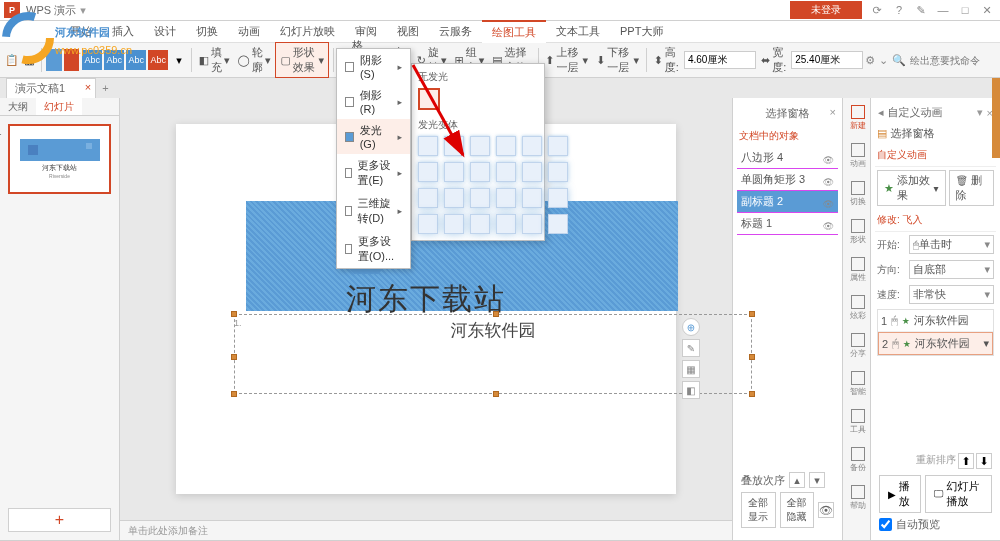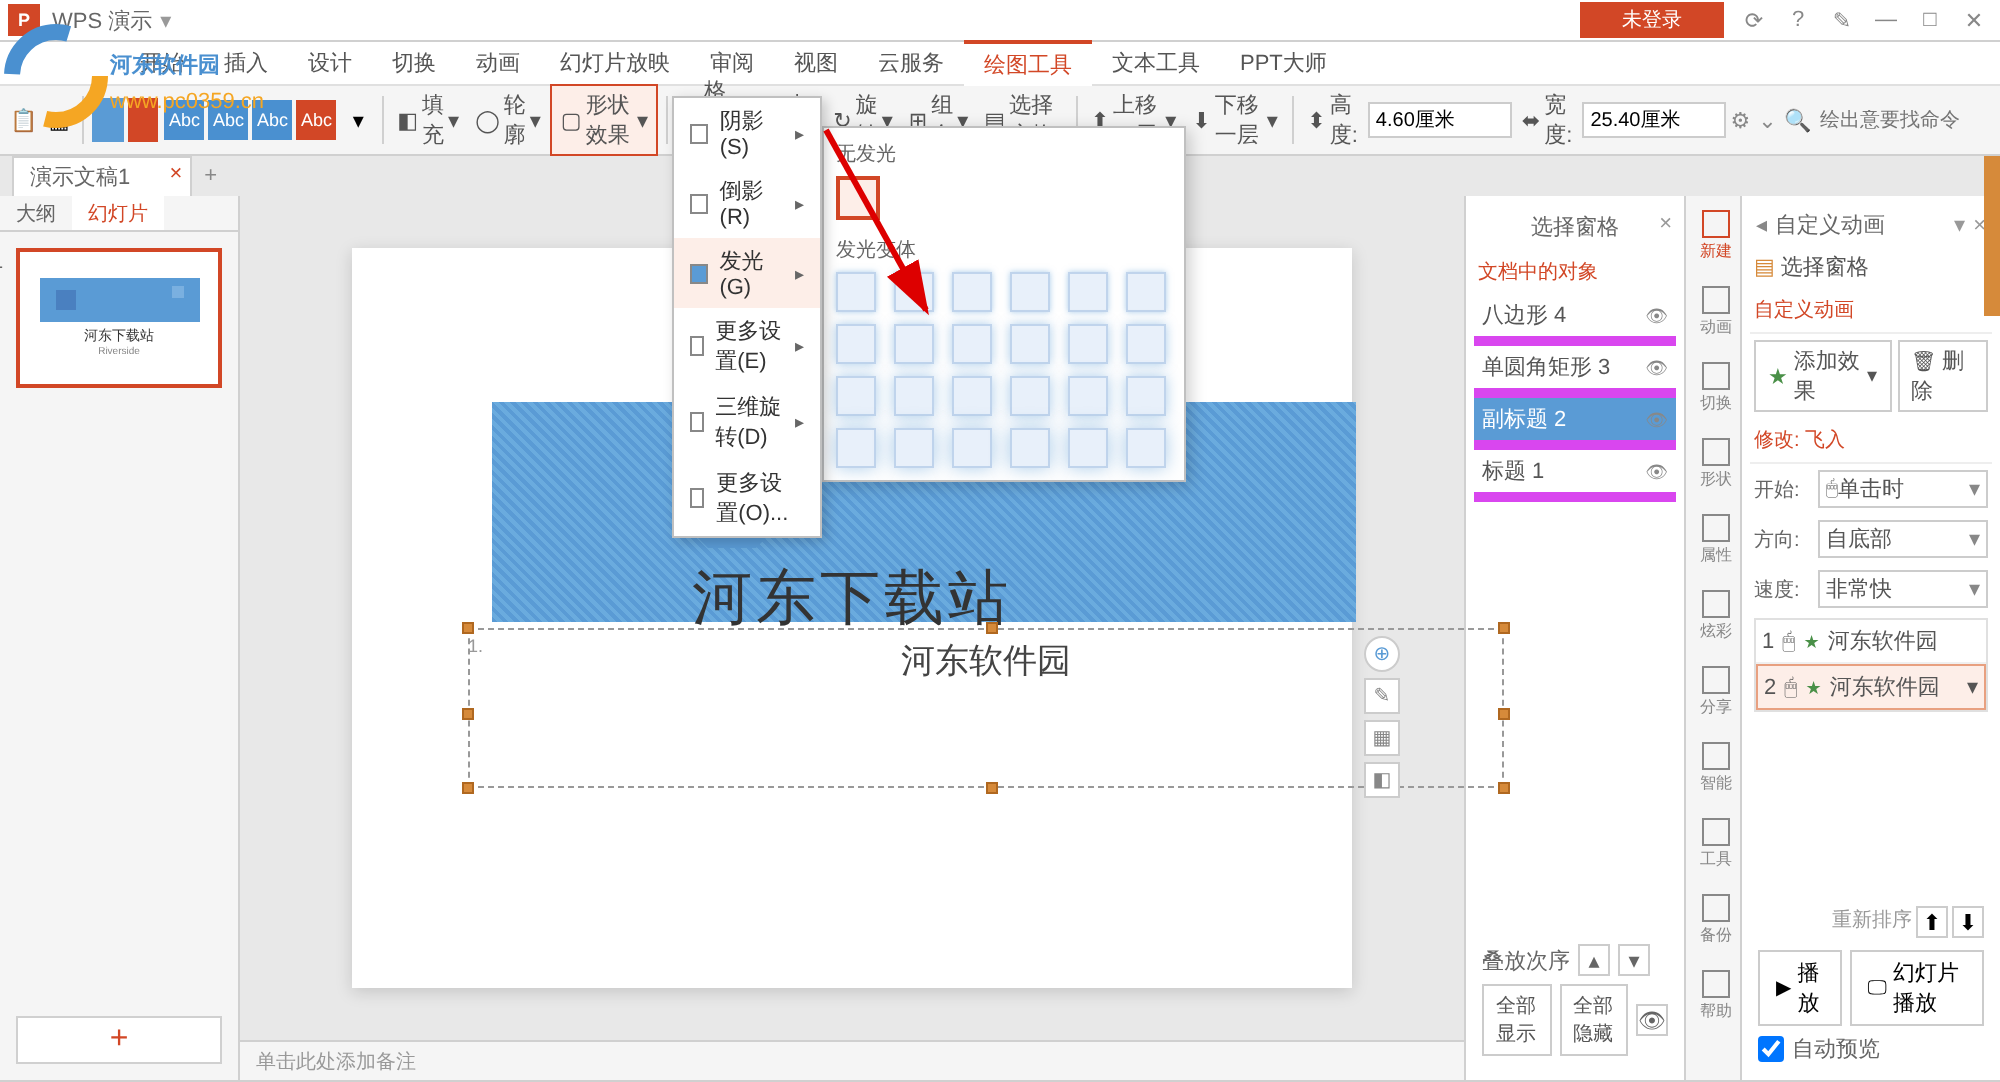--- a/index.html
+++ b/index.html
@@ -53,32 +53,32 @@
 .tb-cursor{position:absolute;left:58px;top:194px;font-size:9px;color:#999}
 .float-btns{position:absolute;right:-24px;top:194px;display:flex;flex-direction:column;gap:3px}
 .fbtn{width:18px;height:18px;border:1px solid #ccc;background:#fff;display:flex;align-items:center;justify-content:center;font-size:10px;color:#888}
 .fbtn.o{border-radius:50%;color:#5a9bd5}
 .dropdown{position:absolute;left:336px;top:48px;width:75px;background:#fff;border:1px solid #c0c0c0;box-shadow:2px 2px 6px rgba(0,0,0,.2);z-index:10}
 .dd-item{padding:4px 8px;display:flex;align-items:center;gap:6px;font-size:11px;color:#333;cursor:pointer}
 .dd-item.hl{background:#fdeee8}
 .dd-sq{width:10px;height:10px;border:1px solid #888}
 .dd-sq.b{background:#5a9bd5}
 .dd-arrow{margin-left:auto;color:#666;font-size:9px}
-.glow-panel{position:absolute;left:411px;top:63px;width:182px;background:#fff;border:1px solid #c0c0c0;box-shadow:2px 2px 8px rgba(0,0,0,.2);z-index:9;padding:6px}
+.glow-panel{position:absolute;left:411px;top:63px;width:134px;background:#fff;border:1px solid #c0c0c0;box-shadow:2px 2px 8px rgba(0,0,0,.2);z-index:9;padding:6px}
 .glow-label{font-size:10px;color:#666;margin-bottom:4px}
 .glow-none{width:22px;height:22px;border:2px solid #d24726;background:#fdeee8;margin-bottom:8px}
 .glow-grid{display:grid;grid-template-columns:repeat(6,1fr);gap:6px}
 .glow-cell{width:20px;height:20px;background:#e8f0fa;border:1px solid #c0d4ec;box-shadow:0 0 3px rgba(90,155,213,.4)}
 .red-arrow{position:absolute;left:408px;top:60px;width:70px;height:100px;z-index:11;pointer-events:none}
 .notes{height:20px;background:#f5f5f5;border-top:1px solid #d0d0d0;padding:3px 8px;color:#999;font-size:10px}
 .right-panel{width:110px;background:#fff;border-left:1px solid #d0d0d0;display:flex;flex-direction:column;padding:4px}
 .rp-title{text-align:center;color:#666;padding:4px;font-size:11px;position:relative}
 .rp-close{position:absolute;right:2px;top:4px;color:#999}
 .rp-sec{color:#d24726;font-size:10px;padding:4px 2px}
-.rp-item{padding:3px 4px;font-size:10px;color:#555;display:flex;align-items:center;gap:16px;border-bottom:5px solid #d946ef}
+.rp-item{padding:3px 4px;font-size:10px;color:#555;display:flex;align-items:flex-end;gap:16px;border-bottom:1px solid #d946ef}
 .rp-item.sel{background:#5a9bd5;color:#fff}
 .rp-eye{margin-left:auto;color:#888;font-size:9px}
 .rp-bottom{margin-top:auto;padding:4px}
 .rp-row{display:flex;align-items:center;gap:4px;margin-bottom:4px;font-size:10px;color:#666}
 .rp-sq{width:16px;height:16px;border:1px solid #ccc;display:flex;align-items:center;justify-content:center}
 .rp-btn{padding:3px 6px;border:1px solid #ccc;font-size:10px;color:#555;cursor:pointer}
 .sidebar{width:28px;background:#f5f5f5;border-left:1px solid #d0d0d0;display:flex;flex-direction:column;align-items:flex-end;padding-top:4px;gap:6px}
 .sb-item{width:24px;padding:3px 0;display:flex;flex-direction:column;align-items:center;gap:1px;color:#888;cursor:pointer}
 .sb-item.active{color:#d24726}
 .sb-icon{width:14px;height:14px;border:1px solid currentColor}

